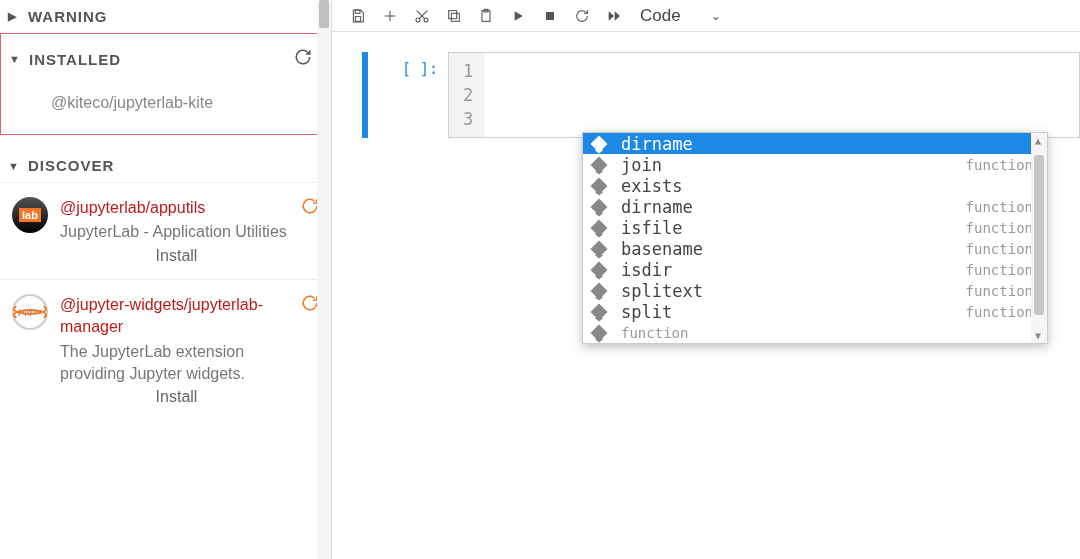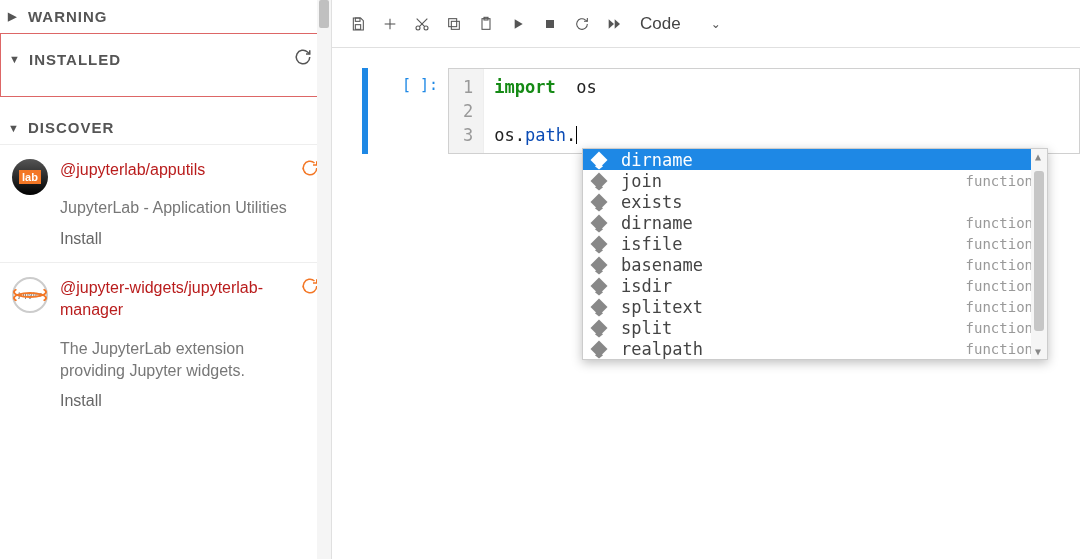--- a/index.html
+++ b/index.html
@@ -53,28 +53,28 @@
     display:flex;align-items:center;justify-content:center;font-size:7px;color:#888;
   }
   .ext-icon.jupyter .planet::before,
   .ext-icon.jupyter .planet::after{
     content:"";position:absolute;left:-4px;right:-4px;height:8px;border:2px solid #f37726;border-radius:50%;
   }
   .ext-icon.jupyter .planet::before{ top:4px; border-top-color:transparent;}
   .ext-icon.jupyter .planet::after{ bottom:4px; border-bottom-color:transparent;}
   .ext-body { flex:1; }
   .ext-title { color:#b91c1c; font-size:16px; line-height:1.4; word-break:break-word;}
-  .ext-desc { color:#777; font-size:16px; line-height:1.4; margin-top:16px;}
-  .ext-install { color:#666; font-size:16px; margin-top:10px;}
+  .ext-desc { color:#777; font-size:16px; line-height:1.4; margin-top:2px;}
+  .ext-install { color:#666; font-size:16px; margin-top:3px;text-align:center;}
   .ext-refresh { margin-left:8px;}
   .ext-refresh svg{ width:18px;height:18px;}
   
   .right-panel { flex:1; display:flex; flex-direction:column;}
   .toolbar {
-    height:48px; border-bottom:1px solid #e0e0e0;
+    height:32px; border-bottom:1px solid #e0e0e0;
     display:flex; align-items:center; padding:0 10px; gap:0;
   }
   .tb-btn { width:32px; height:30px; display:flex;align-items:center;justify-content:center; color:#555;}
   .tb-btn svg{ width:16px;height:16px; stroke:#555; fill:none; stroke-width:1.6;}
   .tb-select {
     margin-left:4px; display:flex;align-items:center;gap:30px;
     font-size:17px; color:#444; padding:2px 6px;
   }
   .tb-select .chev{ font-size:12px; color:#555;}
   .notebook-area { flex:1; position:relative; padding:20px 0 0 30px; overflow:hidden;}
@@ -137,20 +137,21 @@
     <div class="section-header">
       <span class="triangle">▼</span>
       <span>INSTALLED</span>
       <span class="refresh-icon">
         <svg viewBox="0 0 24 24" width="18" height="18" fill="none" stroke="currentColor" stroke-width="2">
             <path d="M21 12a9 9 0 1 1-3-6.7L21 8"></path>
             <path d="M21 3v5h-5"></path>
           </svg>
       </span>
     </div>
+    <div class="sub-item">@kiteco/jupyterlab-kite</div>
   </div>
 
   <div class="section-header" style="margin-top:14px;">
     <span class="triangle">▼</span>
     <span>DISCOVER</span>
   </div>
 
   <div class="discover-list">
     <div class="ext-item">
       <div class="ext-icon lab">
@@ -259,30 +260,20 @@
   <div class="notebook-area">
     <div class="cell">
       <div class="cell-bar"></div>
       <div class="prompt">[ ]:</div>
       <div class="editor">
         <div class="gutter">
           <div>1</div>
           <div>2</div>
           <div>3</div>
         </div>
-        <div class="code">
-          <div>
-            <span class="kw-green">import</span>
-            <span class="plain">&nbsp;</span><span class="plain">os</span>
-          </div>
-          <div>&nbsp;</div>
-          <div>
-            <span class="plain">os</span><span class="plain">.</span><span class="kw-blue">path</span><span class="plain">.</span><span class="cursor"></span>
-          </div>
-        </div>
       </div>
     </div>
 
     <div class="autocomplete">
       <div class="ac-inner" id="ac-inner">
           <div class="ac-row sel">
             <span class="ac-icon"></span>
             <span class="ac-name">dirname</span>
             <span class="ac-kind"></span>
           </div>
@@ -321,21 +312,20 @@
             <span class="ac-name">splitext</span>
             <span class="ac-kind">function</span>
           </div>
           <div class="ac-row">
             <span class="ac-icon"></span>
             <span class="ac-name">split</span>
             <span class="ac-kind">function</span>
           </div>
           <div class="ac-row">
             <span class="ac-icon"></span>
-            <span class="ac-name">realpath</span>
             <span class="ac-kind">function</span>
           </div>
         </div>
       <div class="ac-scroll">
         <span class="ac-arrow up">▲</span>
         <div class="ac-scroll-thumb"></div>
         <span class="ac-arrow dn">▼</span>
       </div>
     </div>
   </div>

